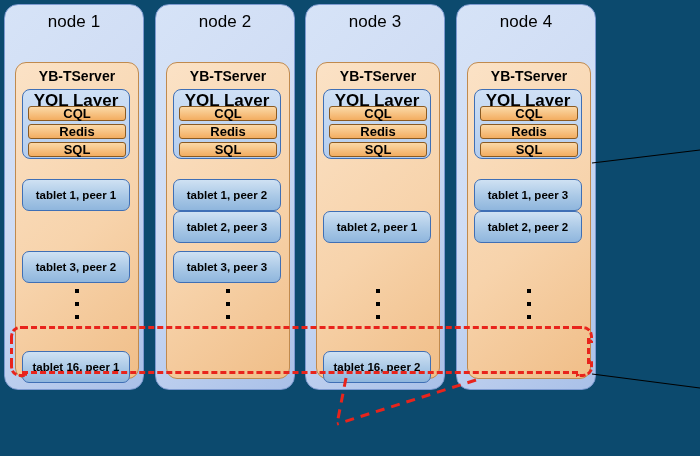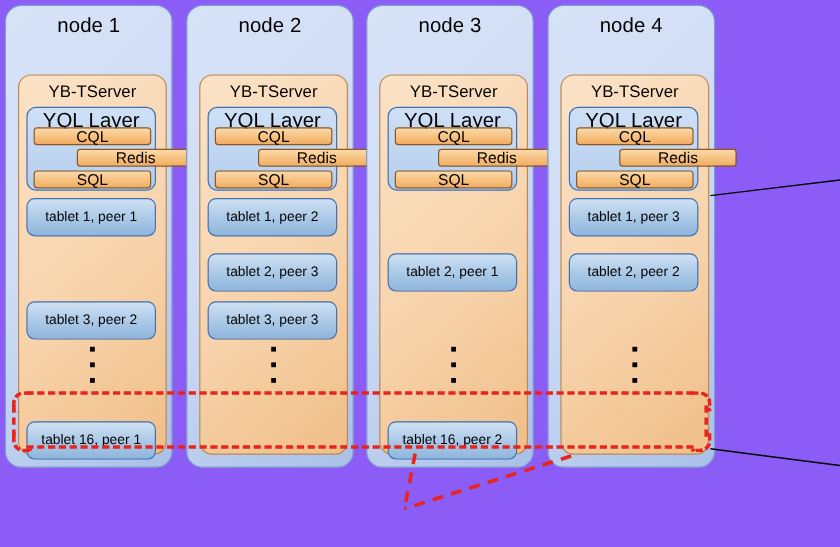--- a/index.html
+++ b/index.html
@@ -1,18 +1,18 @@
 <!DOCTYPE html>
 <html><head>
 <meta charset="utf-8">
 <style>
   html,body{margin:0;padding:0;background:#000;}
   body{width:700px;height:456px;position:relative;overflow:hidden;
        font-family:"Liberation Sans","DejaVu Sans",sans-serif;}
-  #stage{position:absolute;left:0;top:0;width:700px;height:456px;background:#8b5cf6;}
+  #stage{position:absolute;left:0;top:0;width:700px;height:456px;background:#0c4a6e;}
 
   
   .node{
     position:absolute; top:4px; width:140px; height:386px;
     border-radius:14px;
     background:linear-gradient(135deg,#d6e3f7 0%,#cfdcf4 45%,#a9c0e8 100%);
     border:1px solid #7d9ad0;
     box-sizing:border-box;
   }
   .node-title{
@@ -21,20 +21,21 @@
     letter-spacing:.1px;
   }
 
   
   .tserver{
     position:absolute; left:10px; top:57px; width:124px; height:317px;
     border-radius:11px;
     background:linear-gradient(140deg,#fbe2c6 0%,#f7d3ab 55%,#f0be88 100%);
     border:1px solid #c08a4e;
     box-sizing:border-box;
+    font-weight:bold;
   }
   .tserver-title{
     position:absolute;left:0;right:0;top:5px;text-align:center;
     font-size:14px;color:#000;
   }
 
   
   .yql{
     position:absolute; left:6px; top:26px; width:108px; height:70px;
     border-radius:8px;
@@ -47,33 +48,33 @@
     font-size:17px;color:#000;
   }
   .api{
     position:absolute; left:5px; width:98px; height:15px;
     border-radius:3px;
     background:linear-gradient(180deg,#fbd9a8 0%,#f3ad60 100%);
     border:1px solid #8a5a22;
     box-sizing:border-box;
     text-align:center; font-size:13px; line-height:13px; color:#000;
   }
-  .api.a0{top:16px;} .api.a1{top:34px;margin-left:36px;} .api.a2{top:52px;}
+  .api.a0{top:16px;} .api.a1{top:34px;} .api.a2{top:52px;}
 
   
   .tablet{
     position:absolute; left:6px; width:108px; height:32px;
     border-radius:7px;
     background:linear-gradient(180deg,#cfe1f3 0%,#a9c8e6 55%,#8fb6dd 100%);
     border:1.5px solid #3f6fb5;
     box-sizing:border-box;
     font-size:11.5px; color:#000;
     display:flex; align-items:center; justify-content:center;
   }
-  .slot0{top:102px;} .slot1{top:148px;} .slot2{top:188px;}
+  .slot0{top:116px;} .slot1{top:148px;} .slot2{top:188px;}
   .slot16{top:271px;margin-top:17px;}
 
   
   .dots{position:absolute;left:0;right:0;top:226px;height:36px;}
   .dots i{
     position:absolute; left:50%; margin-left:-2px;
     width:4px;height:4px;background:#000;display:block;
   }
   .dots i:nth-child(1){top:0px;}
   .dots i:nth-child(2){top:13px;}

